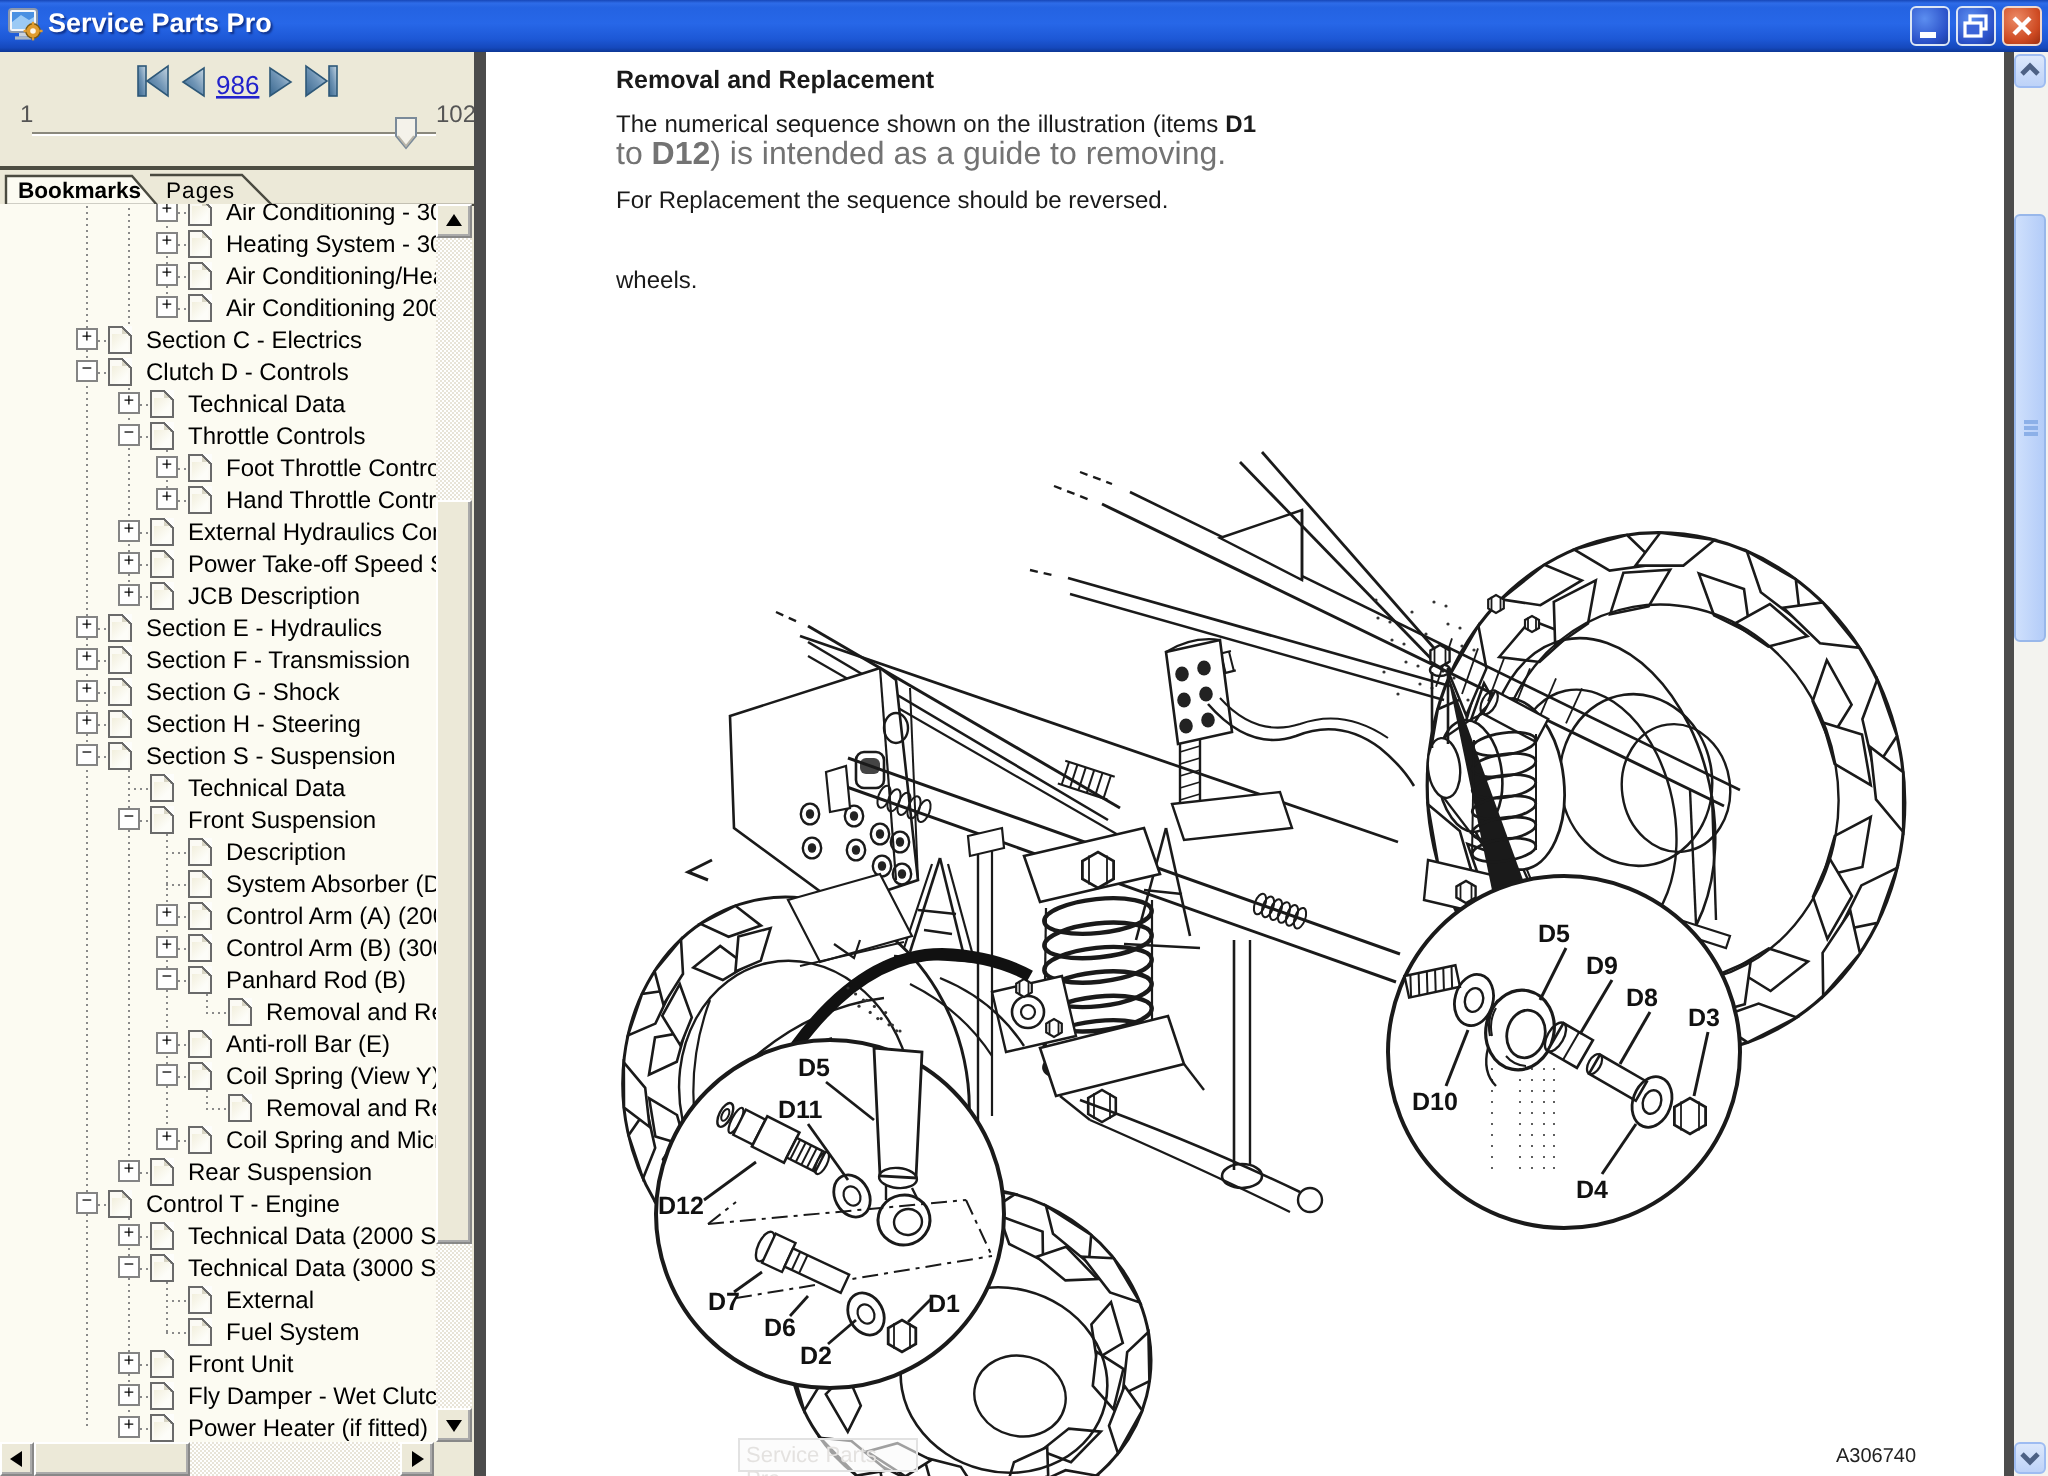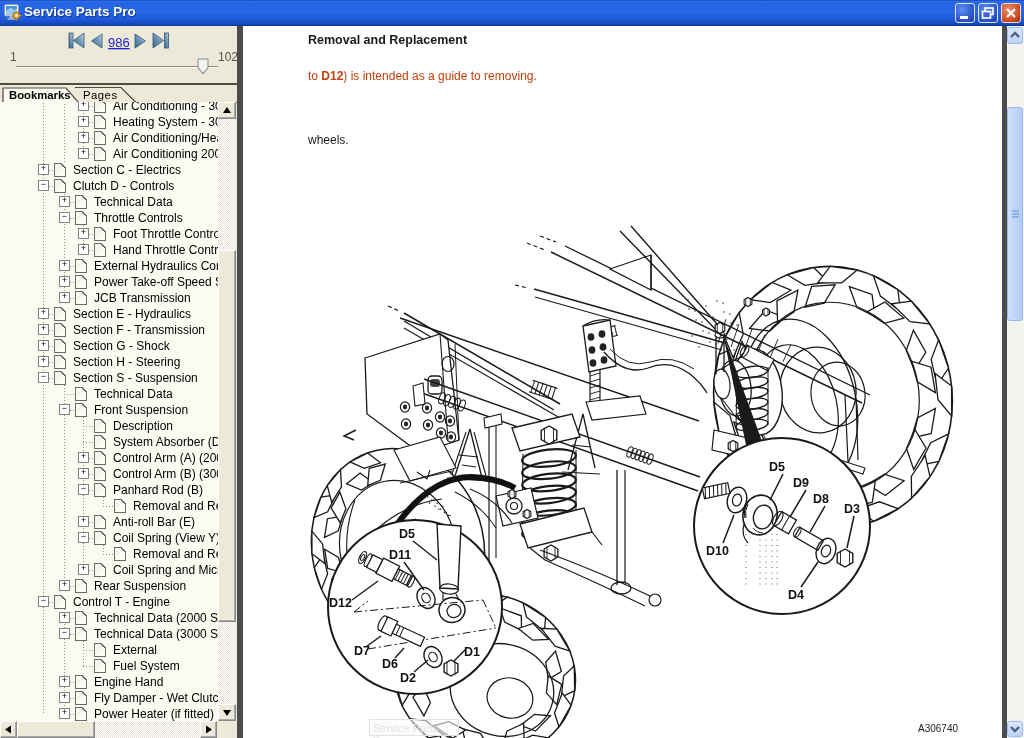--- a/index.html
+++ b/index.html
@@ -183,21 +183,21 @@
         <div style="position:absolute;left:1px;top:3px;width:8px;height:9px;background:linear-gradient(135deg,#f2efdd 0%,#fdfdf8 70%)"></div>
       </div>
       <div style="position:absolute;left:94px;top:274.5px;font:12px &quot;Liberation Sans&quot;,sans-serif;color:#000;white-space:nowrap">Power Take-off Speed Sel</div>
       <div style="position:absolute;left:64px;top:297.5px;width:12px;height:1px;background-image:repeating-linear-gradient(90deg,#8a8a8a 0 1px,transparent 1px 3px)"></div>
       <div style="position:absolute;left:59px;top:292px;width:11px;height:11px;background:#fff;border:1px solid #848484;box-sizing:border-box;font:9px/9px &quot;Liberation Mono&quot;,monospace;text-align:center;color:#000">+</div>
       <div style="position:absolute;left:75px;top:290.5px;width:12px;height:14px;background:#fbfaf4;border:1px solid #6a6a6a;box-sizing:border-box">
         <div style="position:absolute;right:-1px;top:-1px;width:0;height:0;border-left:5px solid #fff;border-top:5px solid #fff"></div>
         <div style="position:absolute;right:-1px;top:-1px;width:5px;height:5px;background:linear-gradient(225deg,#fdfdfb 48%,#6a6a6a 48%,#6a6a6a 62%,#d8d5c4 62%)"></div>
         <div style="position:absolute;left:1px;top:3px;width:8px;height:9px;background:linear-gradient(135deg,#f2efdd 0%,#fdfdf8 70%)"></div>
       </div>
-      <div style="position:absolute;left:94px;top:290.5px;font:12px &quot;Liberation Sans&quot;,sans-serif;color:#000;white-space:nowrap">JCB Transmission</div>
+      <div style="position:absolute;left:94px;top:290.5px;font:12px &quot;Liberation Sans&quot;,sans-serif;color:#000;white-space:nowrap">JCB Description</div>
       <div style="position:absolute;left:43px;top:313.5px;width:12px;height:1px;background-image:repeating-linear-gradient(90deg,#8a8a8a 0 1px,transparent 1px 3px)"></div>
       <div style="position:absolute;left:38px;top:308px;width:11px;height:11px;background:#fff;border:1px solid #848484;box-sizing:border-box;font:9px/9px &quot;Liberation Mono&quot;,monospace;text-align:center;color:#000">+</div>
       <div style="position:absolute;left:54px;top:306.5px;width:12px;height:14px;background:#fbfaf4;border:1px solid #6a6a6a;box-sizing:border-box">
         <div style="position:absolute;right:-1px;top:-1px;width:0;height:0;border-left:5px solid #fff;border-top:5px solid #fff"></div>
         <div style="position:absolute;right:-1px;top:-1px;width:5px;height:5px;background:linear-gradient(225deg,#fdfdfb 48%,#6a6a6a 48%,#6a6a6a 62%,#d8d5c4 62%)"></div>
         <div style="position:absolute;left:1px;top:3px;width:8px;height:9px;background:linear-gradient(135deg,#f2efdd 0%,#fdfdf8 70%)"></div>
       </div>
       <div style="position:absolute;left:73px;top:306.5px;font:12px &quot;Liberation Sans&quot;,sans-serif;color:#000;white-space:nowrap">Section E - Hydraulics</div>
       <div style="position:absolute;left:43px;top:329.5px;width:12px;height:1px;background-image:repeating-linear-gradient(90deg,#8a8a8a 0 1px,transparent 1px 3px)"></div>
       <div style="position:absolute;left:38px;top:324px;width:11px;height:11px;background:#fff;border:1px solid #848484;box-sizing:border-box;font:9px/9px &quot;Liberation Mono&quot;,monospace;text-align:center;color:#000">+</div>
@@ -368,21 +368,21 @@
         <div style="position:absolute;left:1px;top:3px;width:8px;height:9px;background:linear-gradient(135deg,#f2efdd 0%,#fdfdf8 70%)"></div>
       </div>
       <div style="position:absolute;left:113px;top:658.5px;font:12px &quot;Liberation Sans&quot;,sans-serif;color:#000;white-space:nowrap">Fuel System</div>
       <div style="position:absolute;left:64px;top:681.5px;width:12px;height:1px;background-image:repeating-linear-gradient(90deg,#8a8a8a 0 1px,transparent 1px 3px)"></div>
       <div style="position:absolute;left:59px;top:676px;width:11px;height:11px;background:#fff;border:1px solid #848484;box-sizing:border-box;font:9px/9px &quot;Liberation Mono&quot;,monospace;text-align:center;color:#000">+</div>
       <div style="position:absolute;left:75px;top:674.5px;width:12px;height:14px;background:#fbfaf4;border:1px solid #6a6a6a;box-sizing:border-box">
         <div style="position:absolute;right:-1px;top:-1px;width:0;height:0;border-left:5px solid #fff;border-top:5px solid #fff"></div>
         <div style="position:absolute;right:-1px;top:-1px;width:5px;height:5px;background:linear-gradient(225deg,#fdfdfb 48%,#6a6a6a 48%,#6a6a6a 62%,#d8d5c4 62%)"></div>
         <div style="position:absolute;left:1px;top:3px;width:8px;height:9px;background:linear-gradient(135deg,#f2efdd 0%,#fdfdf8 70%)"></div>
       </div>
-      <div style="position:absolute;left:94px;top:674.5px;font:12px &quot;Liberation Sans&quot;,sans-serif;color:#000;white-space:nowrap">Engine Hand</div>
+      <div style="position:absolute;left:94px;top:674.5px;font:12px &quot;Liberation Sans&quot;,sans-serif;color:#000;white-space:nowrap">Front Unit</div>
       <div style="position:absolute;left:64px;top:697.5px;width:12px;height:1px;background-image:repeating-linear-gradient(90deg,#8a8a8a 0 1px,transparent 1px 3px)"></div>
       <div style="position:absolute;left:59px;top:692px;width:11px;height:11px;background:#fff;border:1px solid #848484;box-sizing:border-box;font:9px/9px &quot;Liberation Mono&quot;,monospace;text-align:center;color:#000">+</div>
       <div style="position:absolute;left:75px;top:690.5px;width:12px;height:14px;background:#fbfaf4;border:1px solid #6a6a6a;box-sizing:border-box">
         <div style="position:absolute;right:-1px;top:-1px;width:0;height:0;border-left:5px solid #fff;border-top:5px solid #fff"></div>
         <div style="position:absolute;right:-1px;top:-1px;width:5px;height:5px;background:linear-gradient(225deg,#fdfdfb 48%,#6a6a6a 48%,#6a6a6a 62%,#d8d5c4 62%)"></div>
         <div style="position:absolute;left:1px;top:3px;width:8px;height:9px;background:linear-gradient(135deg,#f2efdd 0%,#fdfdf8 70%)"></div>
       </div>
       <div style="position:absolute;left:94px;top:690.5px;font:12px &quot;Liberation Sans&quot;,sans-serif;color:#000;white-space:nowrap">Fly Damper - Wet Clutch Tr</div>
       <div style="position:absolute;left:64px;top:713.5px;width:12px;height:1px;background-image:repeating-linear-gradient(90deg,#8a8a8a 0 1px,transparent 1px 3px)"></div>
       <div style="position:absolute;left:59px;top:708px;width:11px;height:11px;background:#fff;border:1px solid #848484;box-sizing:border-box;font:9px/9px &quot;Liberation Mono&quot;,monospace;text-align:center;color:#000">+</div>
@@ -417,21 +417,23 @@
    <svg width="15" height="15">
         <path d="M11 7.5 L5 3.5 L5 11.5 Z" fill="#000"></path>
       </svg></div>
  <div class="abs" style="left:217px;top:0;width:20px;height:17px;background:#ece9d8"></div>
 </div>
 
 <div class="abs" style="left:237px;top:26px;width:6px;height:712px;background:#4c4c4c"></div>
 
 <div class="abs" style="left:243px;top:26px;width:759px;height:712px;background:#fff;overflow:hidden">
  <div class="abs" style="left:65px;top:7px;font-size:12.5px;font-weight:bold;color:#1a1a1a">Removal and Replacement</div>
- <div class="abs" style="left:65px;top:43px;font-size:12px;color:#c2410c">to <b>D12</b>) is intended as a guide to removing.</div>
+ <div class="abs" style="left:65px;top:29px;width:320px;font-size:12px;line-height:14px;color:#1a1a1a;text-align:justify;text-align-last:justify">The numerical sequence shown on the illustration (items <b>D1</b></div>
+ <div class="abs" style="left:65px;top:43px;font-size:16px;color:#737373">to <b>D12</b>) is intended as a guide to removing.</div>
+ <div class="abs" style="left:65px;top:67px;font-size:12px;color:#1a1a1a">For Replacement the sequence should be reversed.</div>
  <div class="abs" style="left:65px;top:107px;font-size:12px;color:#1a1a1a">wheels.</div>
 
  <svg class="abs" style="left:0;top:0" width="759" height="712" viewBox="243 26 759 712">
       <g>
         <ellipse cx="398" cy="548" rx="86" ry="100" fill="none" stroke="#1a1a1a" stroke-width="1.5" transform="rotate(-12 398 548)"></ellipse>
         <path d="M431.1 642.1L412.1 646.9L401.1 634.5L418.1 632.6Z" fill="#fff" stroke="#1a1a1a" stroke-width="1.3"></path>
         <path d="M413.2 631.6L396.4 632.2L404.1 617.6L417.6 615.1Z" fill="#fff" stroke="#1a1a1a" stroke-width="1.3"></path>
         <path d="M400.0 647.4L380.3 643.9L391.7 633.6L408.9 634.2Z" fill="#fff" stroke="#1a1a1a" stroke-width="1.3"></path>
         <path d="M386.2 630.4L370.0 624.1L368.3 606.5L381.0 613.5Z" fill="#fff" stroke="#1a1a1a" stroke-width="1.3"></path>
         <path d="M368.7 639.3L351.0 628.0L349.7 610.8L364.0 622.7Z" fill="#fff" stroke="#1a1a1a" stroke-width="1.3"></path>

